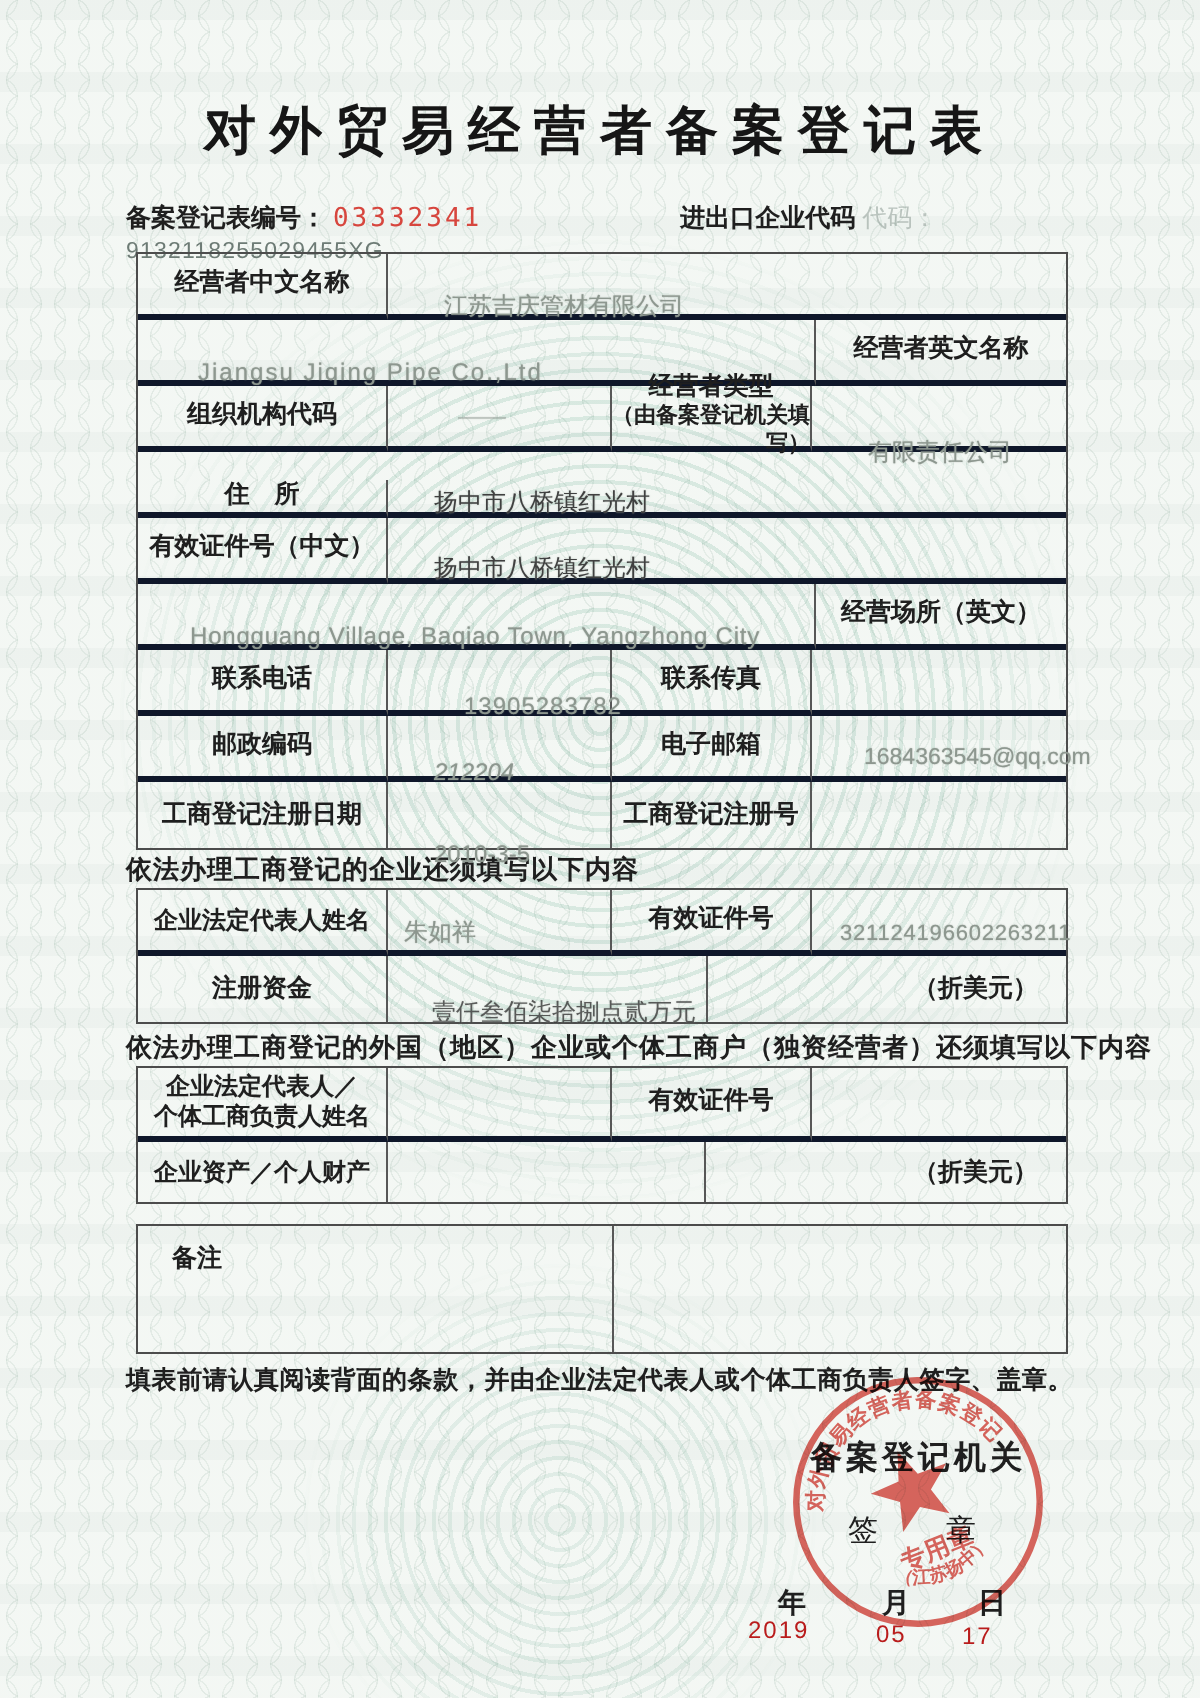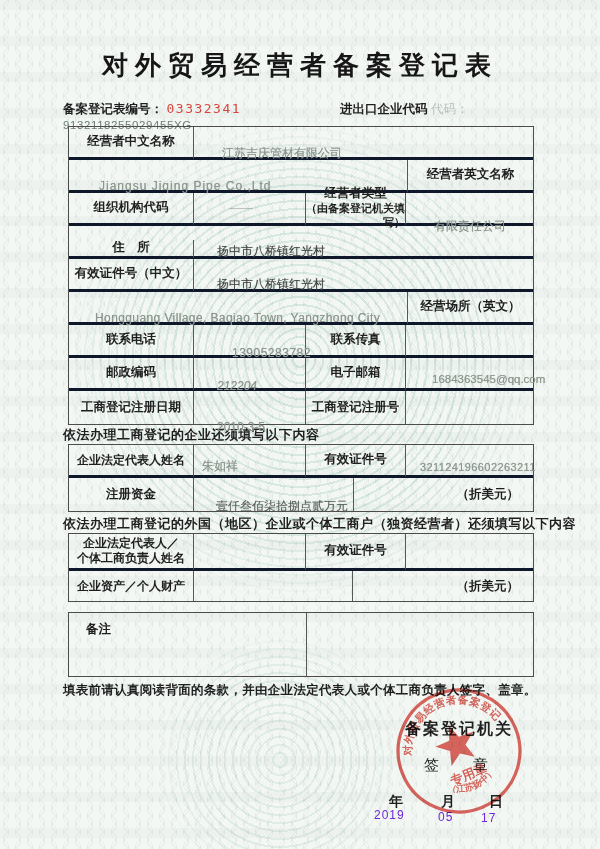--- a/index.html
+++ b/index.html
@@ -35,21 +35,21 @@
        text-align:center;font-weight:bold;font-size:12.5px;line-height:1.25;}
   .sub{font-size:11px;font-weight:bold;text-align:right;}
   .fill{position:absolute;white-space:nowrap;font-size:12px;color:#8d978f;z-index:3;text-shadow:0 0 0.7px rgba(141,151,143,0.8);}
   .fillg{color:#404040;text-shadow:0 0 0.8px rgba(149,163,154,0.8);}
   .usd{display:flex;align-items:center;justify-content:flex-end;padding-right:14px;font-weight:bold;font-size:12.5px;}
   .heading{left:63px;font-size:13px;font-weight:bold;letter-spacing:0.5px;}
   .notice{left:63px;top:682px;font-size:12.5px;font-weight:bold;letter-spacing:0.3px;}
   .authority{left:405px;top:719px;font-size:16px;font-weight:bold;letter-spacing:2px;z-index:2;}
   .sign{left:424px;top:756px;font-size:15px;font-weight:normal;letter-spacing:34px;z-index:2;}
   .ymd{top:793px;font-size:14px;font-weight:bold;z-index:2;}
-  .dateval{font-size:12px;color:#6d28d9;z-index:2;letter-spacing:1px;}
+  .dateval{font-size:12px;color:#b91c1c;z-index:2;letter-spacing:1px;}
   .seal{left:388px;top:680px;width:142px;height:142px;z-index:4;mix-blend-mode:multiply;opacity:0.9;}
   .remark-divider{position:absolute;left:237px;top:0;bottom:0;width:1px;background:#575757;}
 </style>
 </head>
 <body>
 
 <div class="page">
   <div class="wm wm1"></div>
   <div class="wm wm2"></div>
 

